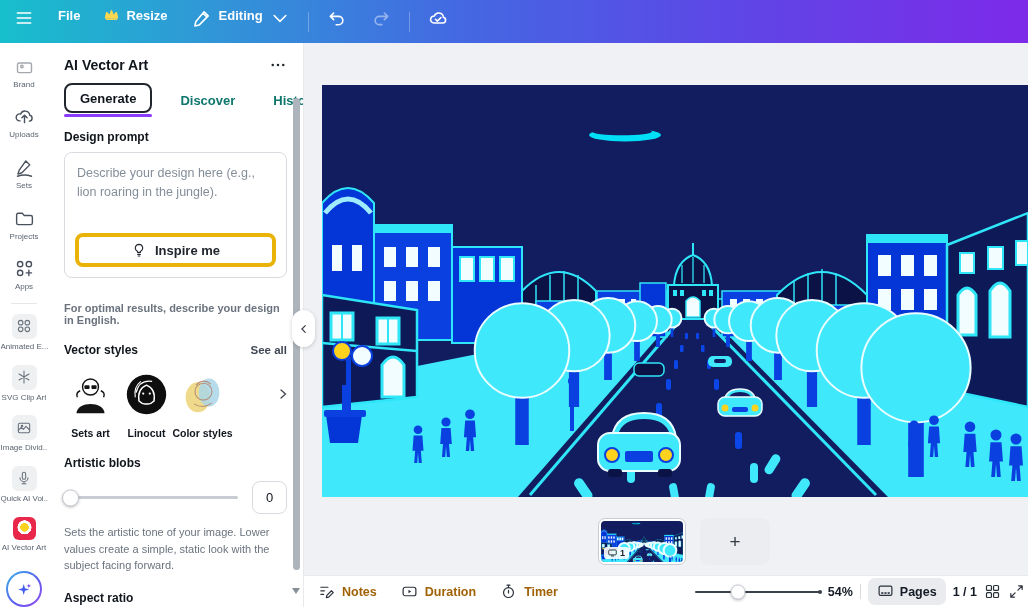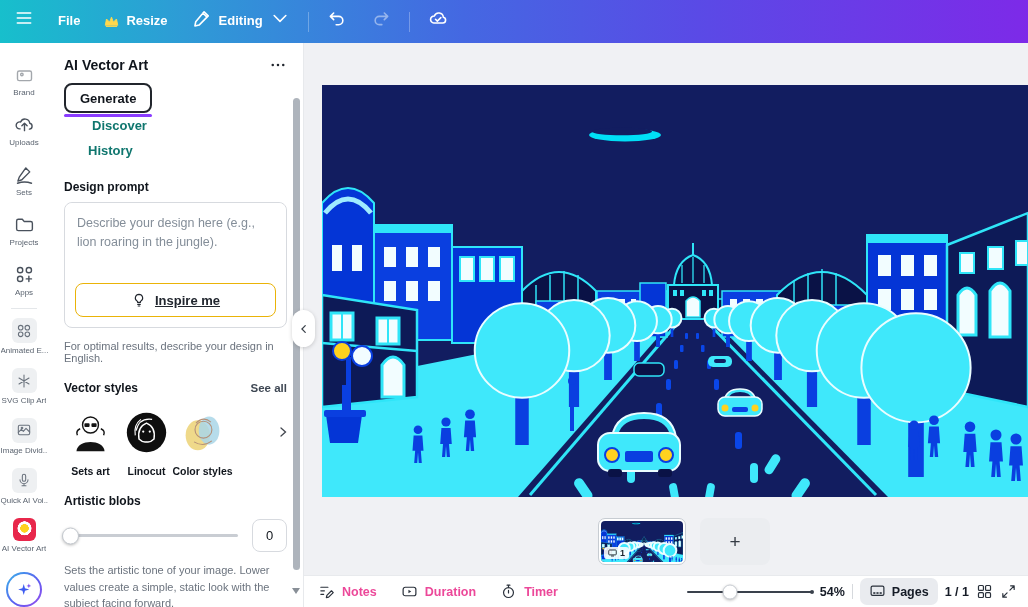--- a/index.html
+++ b/index.html
@@ -4,30 +4,30 @@
 <style>
   * { margin:0; padding:0; box-sizing:border-box; }
   html,body { width:1028px; height:607px; overflow:hidden; background:#fff;
     font-family:"Liberation Sans", sans-serif; -webkit-font-smoothing:antialiased; }
   svg { display:block; }
 
   
   .topbar { position:absolute; left:0; top:0; width:1028px; height:43px;
     background:linear-gradient(90deg,#17bfcc 0%,#2e9bd6 18%,#4468e2 45%,#5a4ae6 68%,#7d2ae8 100%);
     display:flex; align-items:center; color:#fff; }
-  .tb-item { display:flex; align-items:flex-end; gap:7px; font-size:13px; font-weight:700;
-    color:#fff; padding:15px 12px; height:100%; cursor:pointer; }
+  .tb-item { display:flex; align-items:flex-start; gap:7px; font-size:13px; font-weight:700;
+    color:#fff; padding:8px 12px; height:100%; cursor:pointer; }
   .tb-ic { width:20px; height:20px; stroke:#fff; fill:none; stroke-width:1.9;
     stroke-linecap:round; stroke-linejoin:round; }
   .tb-divider { width:1px; height:20px; background:rgba(255,255,255,.28); margin:0 6px; }
   .dim { opacity:.45; }
 
   
   .rail { position:absolute; left:0; top:43px; width:48px; bottom:0; background:#fff;
-    display:flex; flex-direction:column; align-items:center; padding-top:13px; }
+    display:flex; flex-direction:column; align-items:center; padding-top:4px; }
   .rail-item { width:48px; height:51px; display:flex; flex-direction:column; align-items:center;
     justify-content:center; gap:3px; cursor:pointer; }
   .rail-label { font-size:8px; color:#5b6470; max-width:47px; white-space:nowrap;
     overflow:hidden; text-align:center; }
   .rail-ic { width:21px; height:21px; stroke:#49515c; fill:none; stroke-width:1.6;
     stroke-linecap:round; stroke-linejoin:round; }
   .rail-divider { width:26px; height:1px; background:#e4e7ea; margin:3px 0; }
   .app-chip { width:25px; height:25px; border-radius:6px; background:#eef0f2;
     display:flex; align-items:center; justify-content:center; }
   .app-chip .rail-ic { width:16px; height:16px; stroke:#6a727d; }
@@ -36,40 +36,40 @@
   .spark-btn { margin-top:11px; width:36px; height:36px; border-radius:50%; padding:2px;
     background:linear-gradient(135deg,#37b6e9,#5a5df0 55%,#9b4dee); cursor:pointer; }
   .spark-inner { width:100%; height:100%; border-radius:50%; background:#fff;
     display:flex; align-items:center; justify-content:center; }
 
   
   .panel { position:absolute; left:48px; top:43px; width:256px; bottom:0; background:#fff;
     border-right:1px solid #e7e9ec; padding:0 16px; overflow:hidden; }
   .panel-header { margin-top:13px; display:flex; align-items:center; justify-content:space-between; }
   .panel-title { font-size:14px; font-weight:700; color:#10151c; }
-  .tabs { margin-top:9px; display:flex; align-items:flex-start;flex-direction:column; }
+  .tabs { margin-top:9px; display:flex; align-items:flex-end; }
   .tab { font-size:13px; font-weight:600; color:#0f766e; padding:5px 14px; cursor:pointer;
     background:none; border:none; font-family:inherit; }
   .tab-active-wrap { position:relative; border:2px solid #21252c; border-radius:8px;
     padding:4px 14px; cursor:pointer; }
   .tab-active-wrap .tab { padding:0; color:#10151c; }
   .tab-underline { position:absolute; left:-2px; right:-2px; bottom:-6px; height:3px;
     border-radius:2px; background:#8b3dff; }
   .sec-label { margin-top:17px; font-size:12px; font-weight:700; color:#10151c; }
   .prompt-box { position:relative; margin-top:8px; height:126px; border:1px solid #d7dadf;
     border-radius:8px; background:#fff; }
   .prompt-input { width:100%; height:70px; border:none; outline:none; resize:none;
     border-radius:8px; padding:11px 12px; font-family:inherit; font-size:12.5px;
     line-height:1.5; color:#10151c; }
   .prompt-input::placeholder { color:#848e99; }
   .inspire-btn { position:absolute; left:10px; right:10px; bottom:10px; height:34px;
-    border:1px solid #eab308; border-radius:8px; background:#fff; display:flex;
+    border:4px solid #eab308; border-radius:8px; background:#fff; display:flex;
     align-items:center; justify-content:center; gap:8px; font-size:13px; font-weight:700;
-    color:#21262e; cursor:pointer; font-family:inherit;text-decoration:underline; }
-  .hint { margin-top:12px; font-size:11px; color:#6b737e; }
+    color:#21262e; cursor:pointer; font-family:inherit; }
+  .hint { margin-top:24px; font-size:11px; color:#6b737e;font-weight:bold; }
   .row-between { display:flex; align-items:center; justify-content:space-between; }
   .see-all { font-size:11.5px; font-weight:600; color:#3f4854; cursor:pointer; }
   .styles-row { position:relative; margin-top:11px; display:flex; gap:3px; }
   .style-col { display:flex; flex-direction:column; align-items:center; gap:6px; width:53px; cursor:pointer; }
   .sring { width:53px; height:53px; border:2px solid transparent; border-radius:14px; padding:2px; }
   .sring.sel { border-color:#8b3dff; background:#fff; }
   .sthumb { width:45px; height:45px; border-radius:10px; overflow:hidden; background:#fff; }
   .style-label { font-size:10.5px; font-weight:700; color:#10151c; white-space:nowrap; }
   .carousel-next { position:absolute; right:-6px; top:16px; width:20px; height:20px;
     display:flex; align-items:center; justify-content:center; cursor:pointer; }
@@ -106,24 +106,24 @@
     gap:3px; background:rgba(255,255,255,.88); border-radius:3px; padding:1px 4px;
     font-size:9px; font-weight:700; color:#1c242e; }
   .add-page { position:absolute; left:396px; top:475px; width:70px; height:47px;
     background:#ebedf0; border:none; border-radius:8px; font-size:19px; color:#353c45;
     cursor:pointer; font-family:inherit; }
 
   
   .statusbar { position:absolute; left:304px; right:0; bottom:0; height:32px; background:#fff;
     border-top:1px solid #e8eaed; display:flex; align-items:center; padding:0 0 0 14px; }
   .sb-item { display:flex; align-items:center; gap:7px; font-size:12.5px; font-weight:700;
-    color:#ec4899; margin-right:24px; cursor:pointer; }
+    color:#a16207; margin-right:24px; cursor:pointer; }
   .sb-ic { width:17px; height:17px; stroke:#2a313b; fill:none; stroke-width:1.7;
     stroke-linecap:round; stroke-linejoin:round; }
-  .sb-right { margin-left:auto; display:flex; align-items:center; gap:7px; padding-right:18px; }
+  .sb-right { margin-left:auto; display:flex; align-items:center; gap:7px; padding-right:10px; }
   .zslider { position:relative; width:126px; height:2px; background:#3a414c; border-radius:1px; cursor:pointer; }
   .zslider .dot { position:absolute; right:-1px; top:-1px; width:4px; height:4px;
     border-radius:50%; background:#3a414c; }
   .zthumb { position:absolute; left:34%; top:50%; transform:translate(-50%,-50%);
     width:15px; height:15px; border-radius:50%; background:#fff; border:1px solid #c9cdd3;
     box-shadow:0 1px 3px rgba(0,0,0,.25); }
   .zoom-pct { font-size:12.5px; font-weight:700; color:#151b26; }
   .sb-divider { width:1px; height:15px; background:#d6d9dd; }
   .pages-pill { display:flex; align-items:center; gap:6px; background:#e9ebef;
     border:none; border-radius:7px; padding:5px 9px; font-size:12.5px; font-weight:700;

